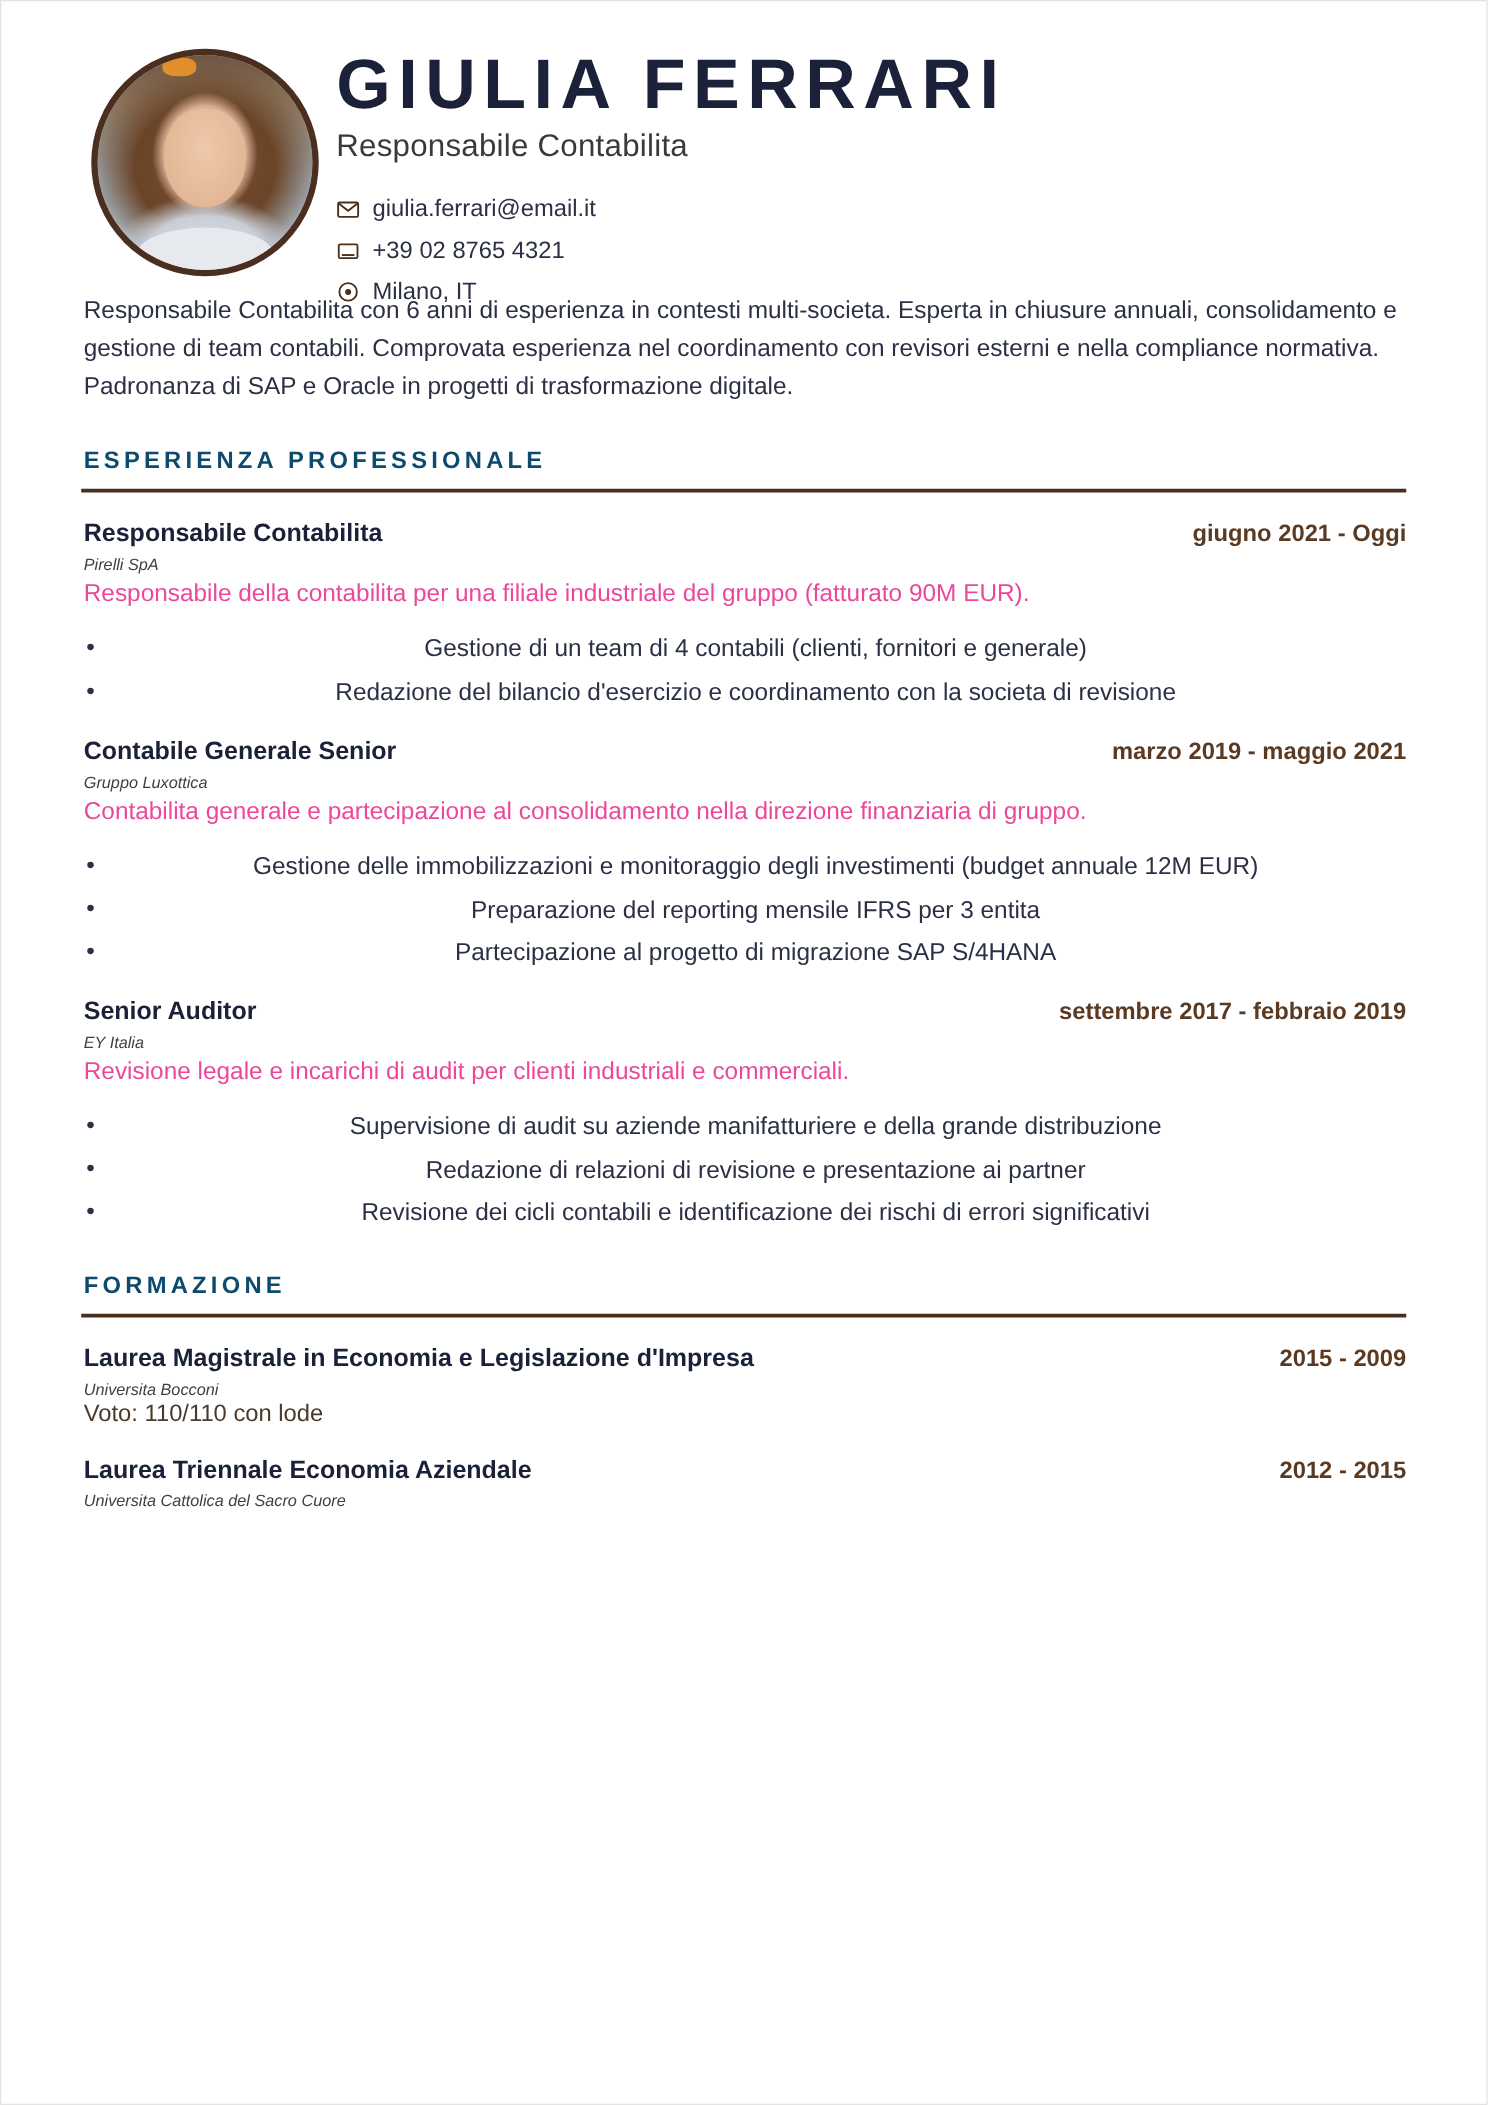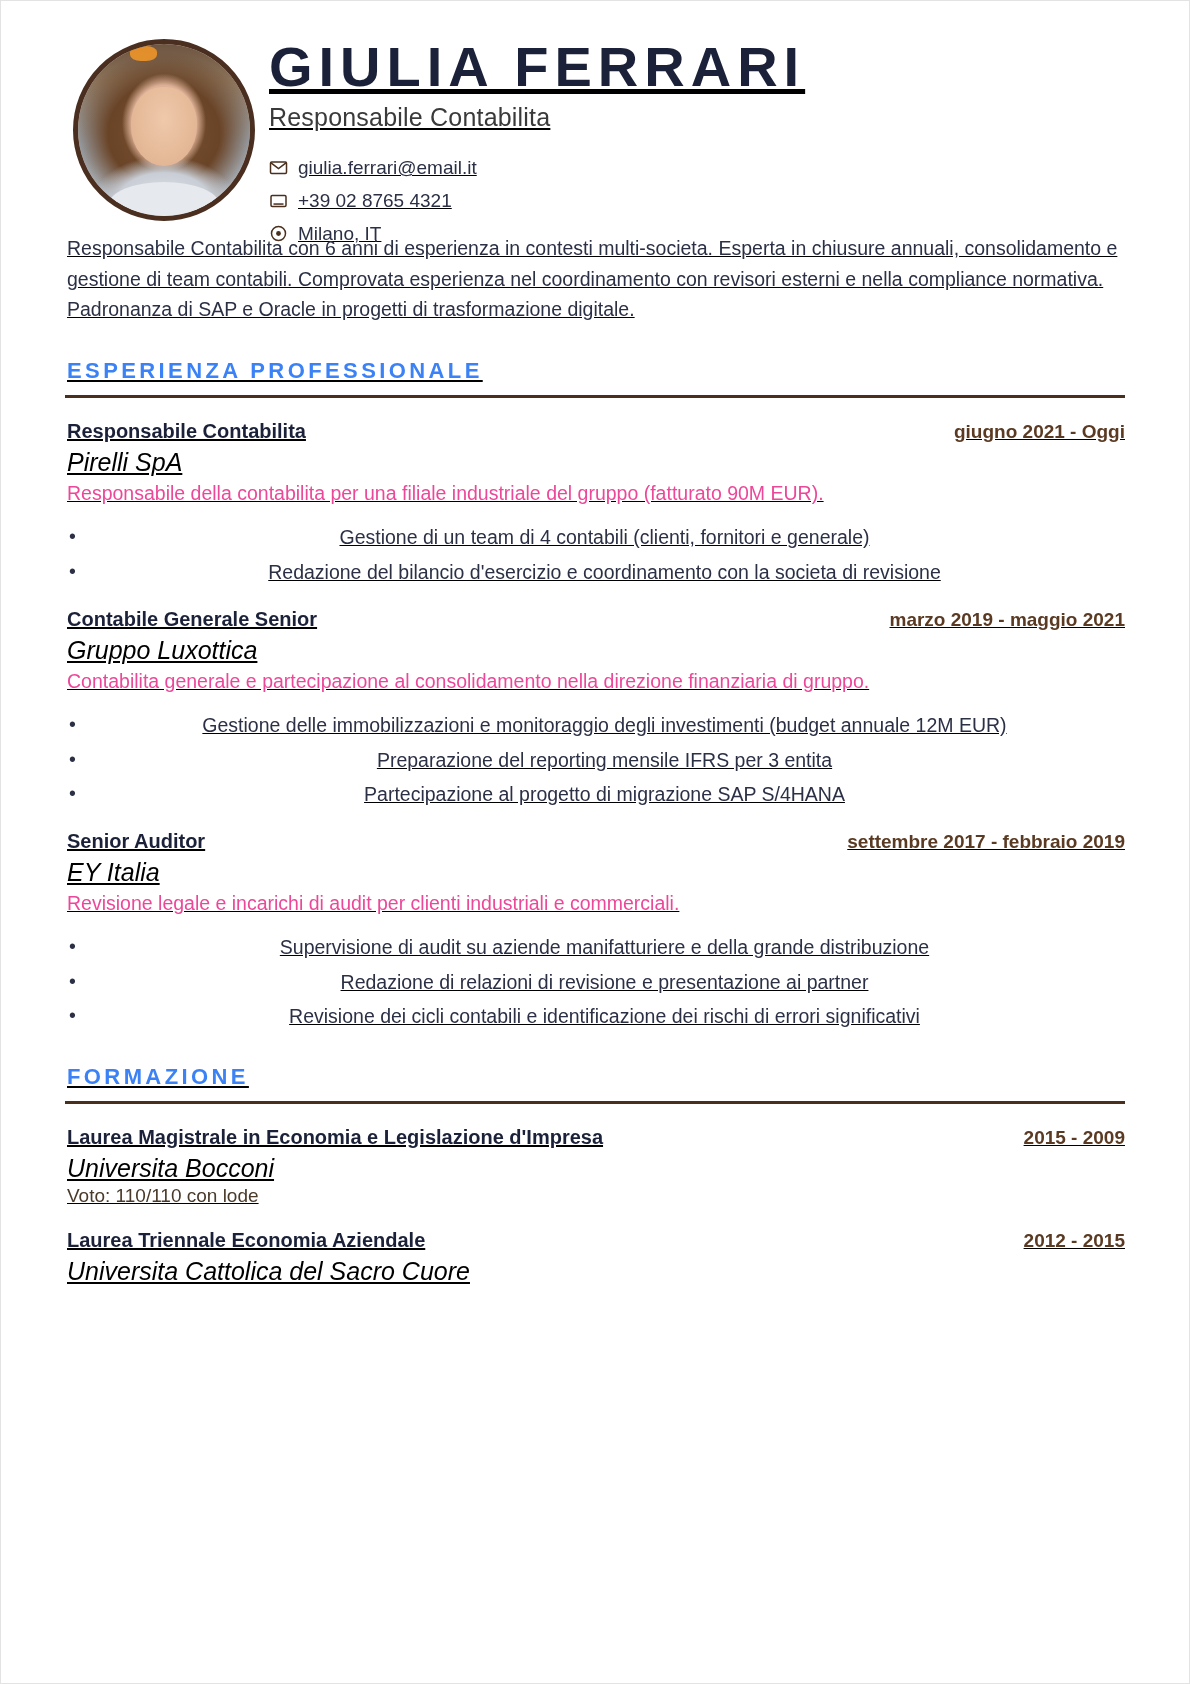--- a/index.html
+++ b/index.html
@@ -9,21 +9,20 @@
     background: #e9e9e9;
     font-family: "Liberation Sans", sans-serif;
   }
   .page {
     position: relative;
     width: 1190px;
     height: 1684px;
     background: #ffffff;
     border: 1px solid #e3e3e3;
     overflow: hidden;
-    text-decoration: underline;
   }
   .content {
     padding: 26px 64px 0 64px;
   }
 
   
   .header {
     display: flex;
     align-items: flex-start;
     gap: 0px;
@@ -131,24 +130,24 @@
     font-size: 19.5px;
     line-height: 1.55;
     color: #2b3045;
     margin-top: -24px;
     padding-left: 2px;
   }
 
   
   .section { margin-top: 34px; }
   .section-title {
-    font-size: 22px;
+    font-size: 19px;
     font-weight: bold;
     letter-spacing: 3.4px;
-    color: #3b82f6;
+    color: #0c4a6e;
     padding-left: 2px;
   }
   .rule {
     height: 3px;
     background: #4a2f1c;
     margin-top: 11px;
   }
 
   .entry { margin-top: 22px; padding-left: 2px; }
   .entry-head {
@@ -162,23 +161,23 @@
     font-weight: bold;
     color: #1b2138;
   }
   .entry-date {
     font-size: 19px;
     font-weight: bold;
     color: #5a3a22;
     white-space: nowrap;
   }
   .entry-org {
-    font-size: 25px;
+    font-size: 13px;
     font-style: italic;
-    color: #000000;
+    color: #404040;
     margin-top: 5px;
   }
   .entry-desc {
     font-size: 19.5px;
     color: #ec4899;
     margin-top: 3px;
     line-height: 1.4;
   }
   .bullets { margin-top: 16px; list-style: none; }
   .bullets li {

